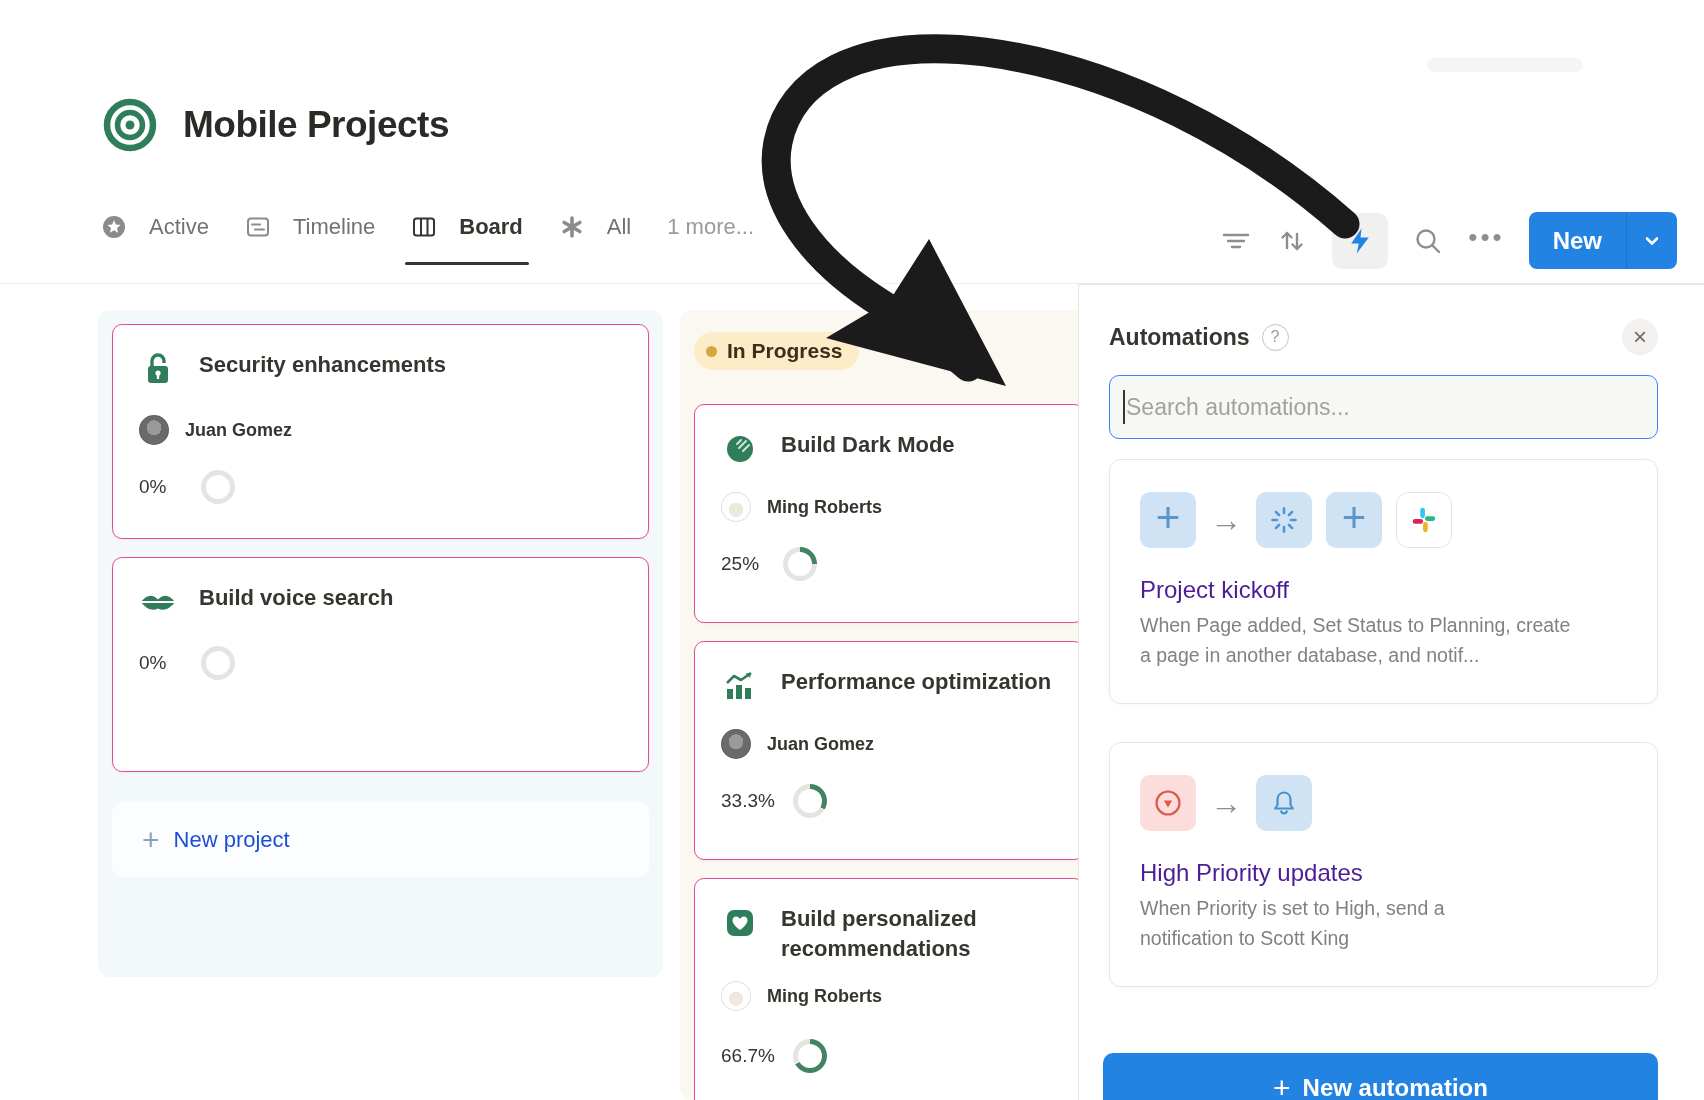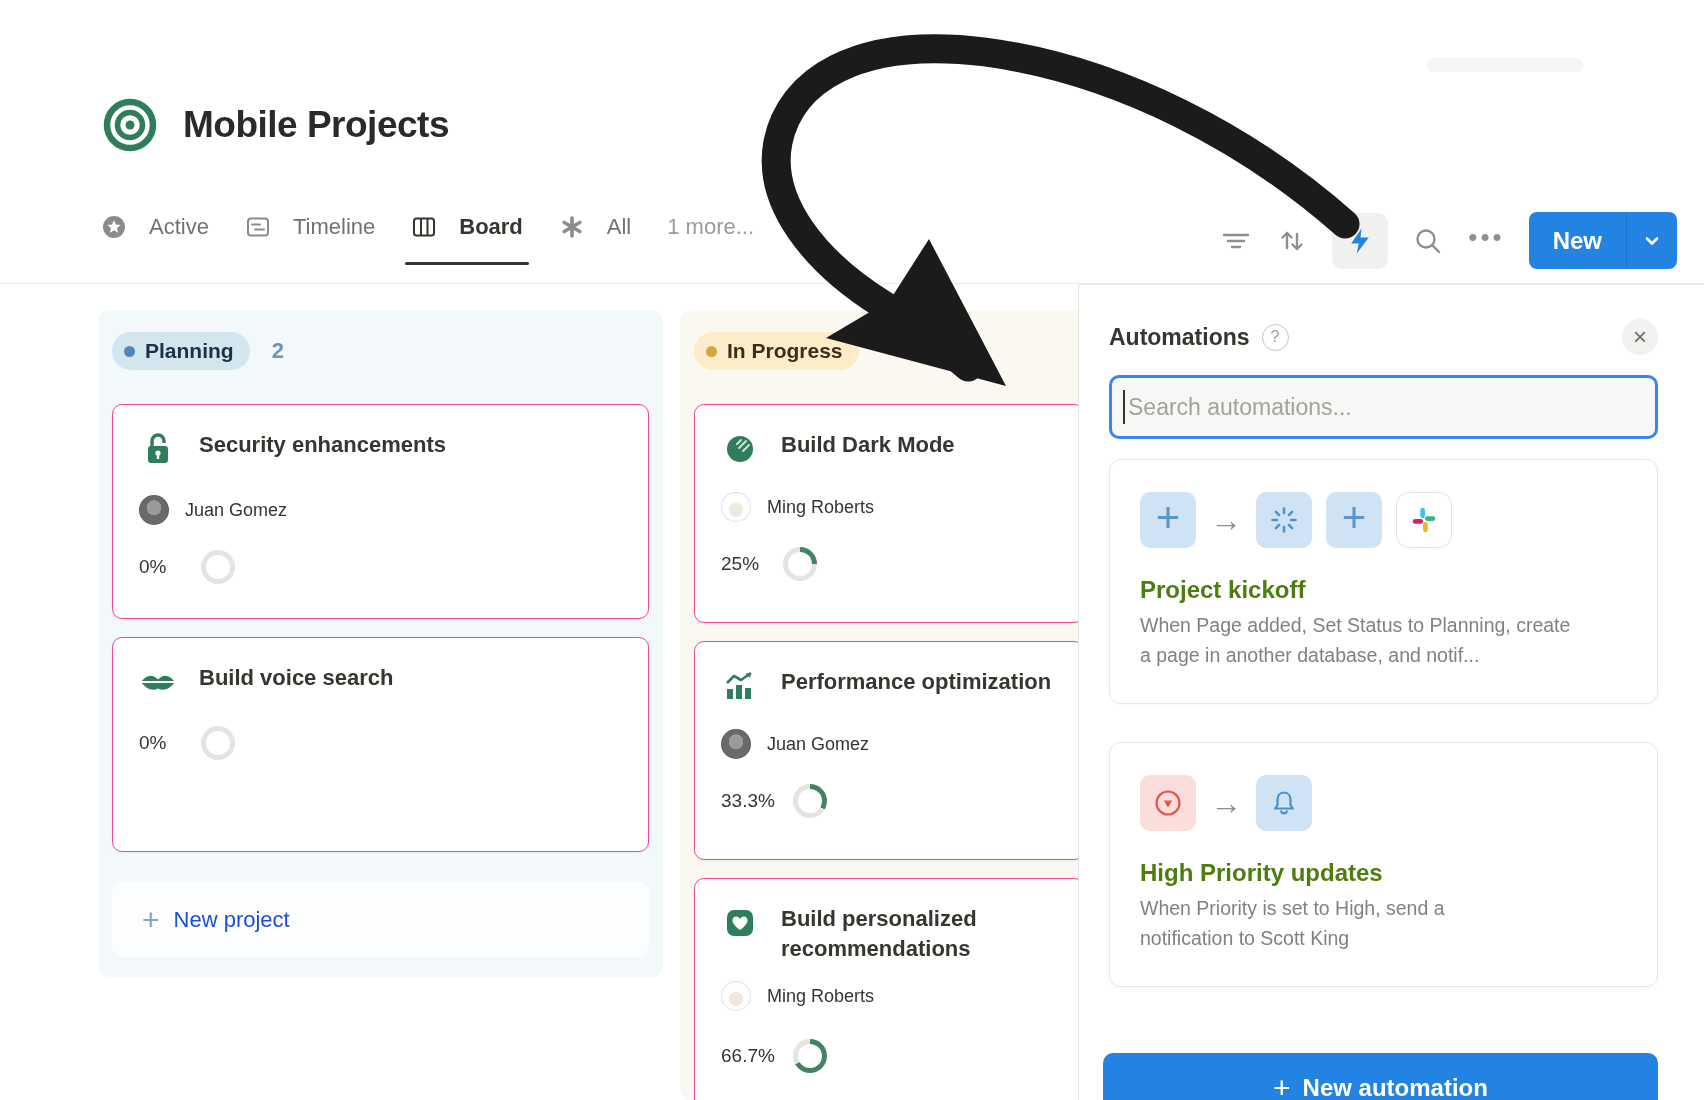--- a/index.html
+++ b/index.html
@@ -45,21 +45,21 @@
 
   .card{background:#fff;border:1px solid #ec4899;border-radius:10px;box-shadow:0 1px 3px rgba(0,0,0,.05);
         padding:25px 26px;margin-bottom:18px;box-sizing:border-box;overflow:hidden;cursor:pointer;}
   .planning .card{width:537px;height:215px;}
   .inprogress .card{width:390px;height:219px;}
   .inprogress .card.tall{height:233px;}
   .card-title-row{display:flex;align-items:flex-start;gap:22px;}
   .picon{flex:0 0 auto;display:flex;align-items:center;justify-content:center;width:38px;height:38px;}
   .ctitle{font-size:22px;font-weight:700;color:#37352f;line-height:1.35;white-space:nowrap;}
   .ctitle.wrap{white-space:normal;}
-  .assignee-row{display:flex;align-items:center;gap:16px;margin-top:27px;}
+  .assignee-row{display:flex;align-items:center;gap:16px;margin-top:27px;font-weight:bold;}
   .inprogress .assignee-row{margin-top:24px;}
   .avatar{width:30px;height:30px;border-radius:50%;border:1px solid rgba(0,0,0,.12);box-sizing:border-box;}
   .avatar.juan{background:radial-gradient(circle at 50% 42%,#9a9a9a 0 34%,#6a6a6a 35%);}
   .avatar.marta{background:radial-gradient(circle at 50% 72%,#efdfcf 0 30%,#242424 31%);}
   .avatar.ming{background:radial-gradient(circle at 50% 60%,#efe8df 0 32%,#ffffff 33%);}
   .aname{font-size:18px;color:#37352f;}
   .progress-row{display:flex;align-items:center;gap:18px;margin-top:25px;}
   .plabel{font-size:19px;color:#37352f;min-width:44px;}
   .ring{position:relative;width:34px;height:34px;border-radius:50%;background:#e5e4e1;flex:0 0 auto;}
   .ring::after{content:"";position:absolute;inset:5px;border-radius:50%;background:#fff;}
@@ -75,37 +75,37 @@
          border-left:1px solid #e5e4e2;border-top:1px solid #e5e4e2;box-sizing:border-box;
          padding:34px 46px 0 30px;}
   .panel-head{display:flex;align-items:center;justify-content:space-between;}
   .ph-left{display:flex;align-items:center;gap:12px;}
   .panel-title{font-size:23px;font-weight:700;color:#37352f;}
   .help{width:27px;height:27px;border:1.5px solid #c2c1be;border-radius:50%;display:flex;align-items:center;
         justify-content:center;font-size:16px;color:#9b9a97;box-sizing:border-box;cursor:pointer;}
   .close-btn{width:36px;height:36px;border-radius:50%;background:#f2f1ef;display:flex;align-items:center;
              justify-content:center;font-size:24px;color:#6f6e6b;cursor:pointer;line-height:1;}
   .search-wrap{position:relative;margin-top:20px;}
-  .search-input{width:100%;height:64px;box-sizing:border-box;border:3px solid #3b82f6;border-radius:10px;
+  .search-input{width:100%;height:64px;box-sizing:border-box;border:1px solid #3b82f6;border-radius:10px;
                 background:#f7f7f5;font-size:23px;color:#37352f;padding:0 16px;outline:none;
                 font-family:"Liberation Sans","DejaVu Sans",sans-serif;}
   .search-input::placeholder{color:#a3a29e;}
   .caret{position:absolute;left:14px;top:15px;width:2px;height:34px;background:#37352f;}
 
   .auto-card{margin-top:20px;background:#fff;border:1px solid #e7e6e3;border-radius:12px;
              box-shadow:0 1px 4px rgba(0,0,0,.03);padding:32px 30px;height:245px;box-sizing:border-box;cursor:pointer;}
   .auto-card.second{margin-top:38px;}
   .icons-row{display:flex;align-items:center;gap:14px;}
   .sq{width:56px;height:56px;border-radius:10px;display:flex;align-items:center;justify-content:center;flex:0 0 auto;}
   .sq.bluebg{background:#cfe3f4;}
   .sq.redbg{background:#fbdedb;}
   .sq.whitebg{background:#fff;border:1px solid #e5e4e2;border-radius:13px;box-sizing:border-box;}
   .sq .plus-glyph{font-size:42px;color:#5a96c8;line-height:1;margin-top:-4px;}
   .flow-arrow{font-size:32px;color:#8f8e8b;line-height:1;}
-  .auto-title{margin-top:28px;font-size:24px;font-weight:700;color:#4d7c0f;}
+  .auto-title{margin-top:28px;font-size:24px;font-weight:400;color:#4c1d95;}
   .auto-desc{margin-top:6px;font-size:19.5px;line-height:1.55;color:#82817e;}
   .auto-desc.w1{max-width:445px;}
   .auto-desc.w2{max-width:380px;}
   .new-automation{position:absolute;left:24px;right:46px;top:768px;height:70px;border-radius:10px;
                   background:#2383e2;color:#fff;display:flex;align-items:center;justify-content:center;
                   gap:12px;font-size:24px;font-weight:700;cursor:pointer;}
   .new-automation .na-plus{font-size:30px;font-weight:400;line-height:1;}
 
   
   .arrow-overlay{position:absolute;inset:0;z-index:60;pointer-events:none;}
@@ -214,27 +214,20 @@
         <svg width="26" height="26" viewBox="0 0 26 26">
           <polyline points="8,10.5 13,15.5 18,10.5" fill="none" stroke="#fff" stroke-width="2.6" stroke-linecap="round" stroke-linejoin="round"></polyline>
         </svg>
       </span>
     </div>
   </div>
 
   <div class="top-divider"></div>
 
   <div class="col planning">
-    <div class="col-head">
-      <span class="pill blue">
-        <span class="dot blue"></span>
-        <span>Planning</span>
-      </span>
-      <span class="count">2</span>
-    </div>
 
     <div class="card">
       <div class="card-title-row">
         <span class="picon">
           <svg width="30" height="36" viewBox="0 0 30 36">
             <path d="M9 16 V10 a6 6 0 0 1 12 0 v2" fill="none" stroke="#2f7d5b" stroke-width="3.4"></path>
             <rect x="5" y="15" width="20" height="17" rx="3" fill="#2f7d5b"></rect>
             <circle cx="15" cy="22" r="2.6" fill="#fff"></circle>
             <rect x="13.8" y="23" width="2.4" height="5" fill="#fff"></rect>
           </svg>

